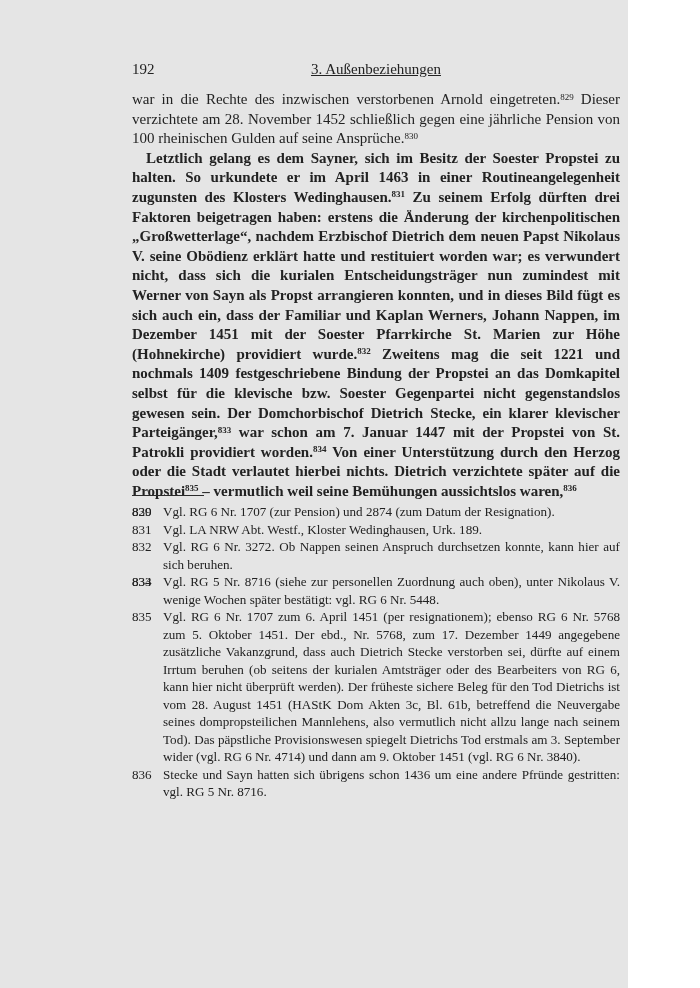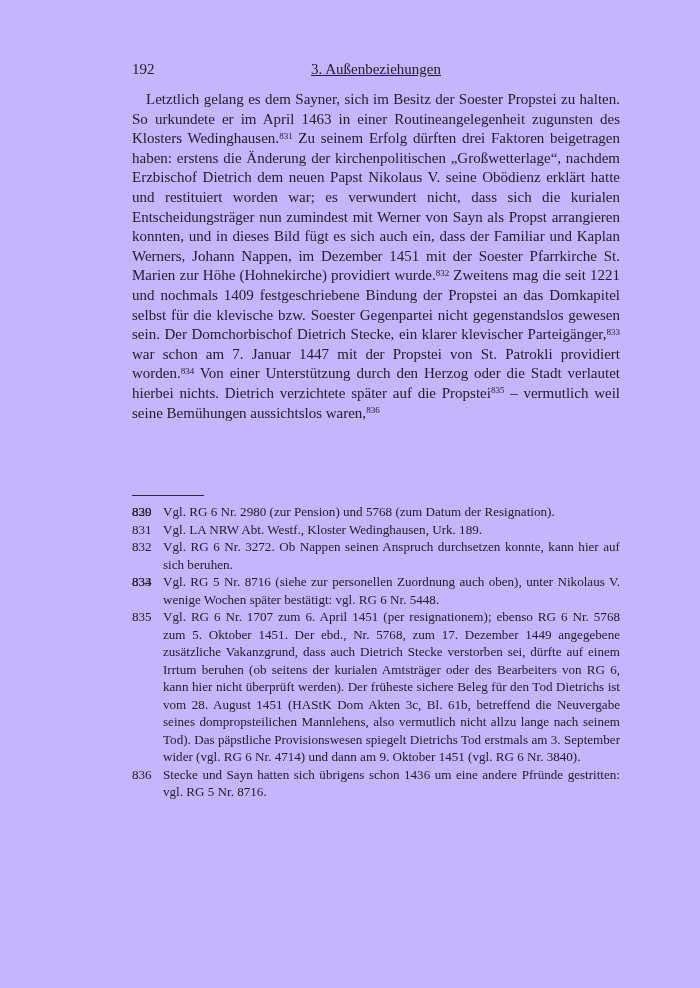--- a/index.html
+++ b/index.html
@@ -2,23 +2,23 @@
 <html lang="de"><head>
 <meta charset="utf-8">
 <style>
   html, body {
     margin: 0;
     padding: 0;
     background: #ffffff;
   }
   .page {
     position: relative;
-    width: 700px;
+    width: 628px;
     height: 988px;
-    background: #c4b5fd;
+    background: #e5e5e5;
     overflow: hidden;
     font-family: "Liberation Serif", "DejaVu Serif", serif;
     color: #222222;
   }
   .page-header {
     position: absolute;
     left: 132px;
     top: 61px;
     width: 488px;
     height: 20px;
@@ -45,20 +45,21 @@
     font-size: 15px;
     line-height: 19.6px;
     text-align: justify;
   }
   .body-text p {
     margin: 0;
     padding: 0;
   }
   .body-text p.indent {
     text-indent: 14px;
+    font-weight: bold;
   }
   sup.fn-mark {
     font-size: 9px;
     line-height: 0;
     vertical-align: baseline;
     position: relative;
     top: -0.5em;
   }
   .fn-separator {
     position: absolute;
@@ -93,28 +94,29 @@
 <body>
 
 <div class="page">
 
   <div class="page-header">
     <span class="page-number">192</span>
     <span class="running-head">3. Außenbeziehungen</span>
   </div>
 
   <div class="body-text" id="body-text">
+      <p class=""><span>war in die Rechte des inzwischen verstorbenen Arnold eingetreten.</span><sup class="fn-mark">829</sup><span> Dieser verzichtete am 28. November 1452 schließlich gegen eine jährliche Pension von 100 rheinischen Gulden auf seine Ansprüche.</span><sup class="fn-mark">830</sup></p>
       <p class="indent"><span>Letztlich gelang es dem Sayner, sich im Besitz der Soester Propstei zu halten. So urkundete er im April 1463 in einer Routineangelegenheit zugunsten des Klosters Wedinghausen.</span><sup class="fn-mark">831</sup><span> Zu seinem Erfolg dürften drei Faktoren beigetragen haben: erstens die Änderung der kirchenpolitischen „Großwetterlage“, nachdem Erzbischof Dietrich dem neuen Papst Nikolaus V. seine Obödienz erklärt hatte und restituiert worden war; es verwundert nicht, dass sich die kurialen Entscheidungsträger nun zumindest mit Werner von Sayn als Propst arrangieren konnten, und in dieses Bild fügt es sich auch ein, dass der Familiar und Kaplan Werners, Johann Nappen, im Dezember 1451 mit der Soester Pfarrkirche St. Marien zur Höhe (Hohnekirche) providiert wurde.</span><sup class="fn-mark">832</sup><span> Zweitens mag die seit 1221 und nochmals 1409 festgeschriebene Bindung der Propstei an das Domkapitel selbst für die klevische bzw. Soester Gegenpartei nicht gegenstandslos gewesen sein. Der Domchorbischof Dietrich Stecke, ein klarer klevischer Parteigänger,</span><sup class="fn-mark">833</sup><span> war schon am 7. Januar 1447 mit der Propstei von St. Patrokli providiert worden.</span><sup class="fn-mark">834</sup><span> Von einer Unterstützung durch den Herzog oder die Stadt verlautet hierbei nichts. Dietrich verzichtete später auf die Propstei</span><sup class="fn-mark">835</sup><span> – vermutlich weil seine Bemühungen aussichtslos waren,</span><sup class="fn-mark">836</sup></p>
     </div>
 
   <div class="fn-separator"></div>
 
   <div class="footnotes" id="footnotes">
       <div class="fn"><span class="fn-num">829</span></div>
-      <div class="fn"><span class="fn-num">830</span><span class="fn-text"><span>Vgl. RG 6 Nr. 2980 (zur Pension) und 5768 (zum Datum der Resignation).</span></span></div>
+      <div class="fn"><span class="fn-num">830</span><span class="fn-text"><span>Vgl. RG 6 Nr. 1707 (zur Pension) und 2874 (zum Datum der Resignation).</span></span></div>
       <div class="fn"><span class="fn-num">831</span><span class="fn-text"><span>Vgl. LA NRW Abt. Westf., Kloster Wedinghausen, Urk. 189.</span></span></div>
       <div class="fn"><span class="fn-num">832</span><span class="fn-text"><span>Vgl. RG 6 Nr. 3272. Ob Nappen seinen Anspruch durchsetzen konnte, kann hier auf sich beruhen.</span></span></div>
       <div class="fn"><span class="fn-num">833</span></div>
       <div class="fn"><span class="fn-num">834</span><span class="fn-text"><span>Vgl. RG 5 Nr. 8716 (siehe zur personellen Zuordnung auch oben), unter Nikolaus V. wenige Wochen später bestätigt: vgl. RG 6 Nr. 5448.</span></span></div>
       <div class="fn"><span class="fn-num">835</span><span class="fn-text"><span>Vgl. RG 6 Nr. 1707 zum 6. April 1451 (</span><span class="it">per resignationem</span><span>); ebenso RG 6 Nr. 5768 zum 5. Oktober 1451. Der ebd., Nr. 5768, zum 17. Dezember 1449 angegebene zusätzliche Vakanzgrund, dass auch Dietrich Stecke verstorben sei, dürfte auf einem Irrtum beruhen (ob seitens der kurialen Amtsträger oder des Bearbeiters von RG 6, kann hier nicht überprüft werden). Der früheste sichere Beleg für den Tod Dietrichs ist vom 28. August 1451 (HAStK Dom Akten 3c, Bl. 61b, betreffend die Neuvergabe seines dompropsteilichen Mannlehens, also vermutlich nicht allzu lange nach seinem Tod). Das päpstliche Provisionswesen spiegelt Dietrichs Tod erstmals am 3. September wider (vgl. RG 6 Nr. 4714) und dann am 9. Oktober 1451 (vgl. RG 6 Nr. 3840).</span></span></div>
       <div class="fn"><span class="fn-num">836</span><span class="fn-text"><span>Stecke und Sayn hatten sich übrigens schon 1436 um eine andere Pfründe gestritten: vgl. RG 5 Nr. 8716.</span></span></div>
     </div>
 
 </div>
 

